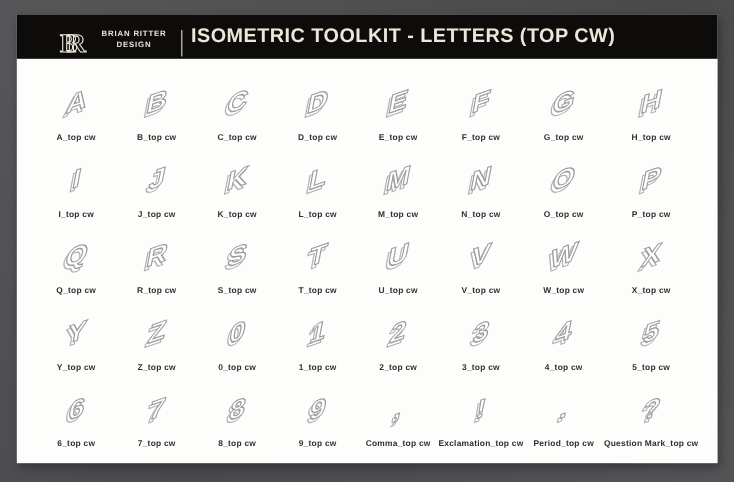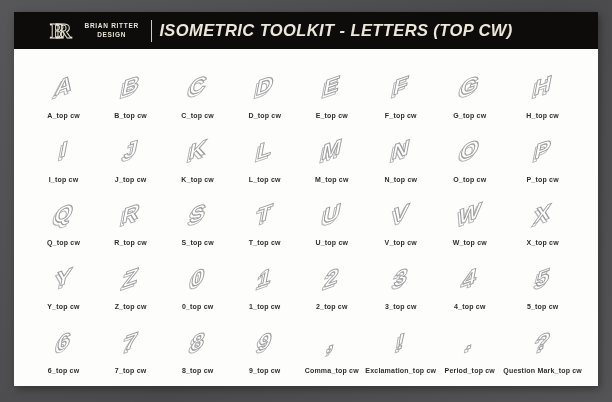--- a/index.html
+++ b/index.html
@@ -25,24 +25,24 @@
     height: 37px;
     background: #0d0c0a;
     position: relative;
     display: flex;
     align-items: center;
     justify-content: center;
     flex: 0 0 auto;
   }
   .brand {
     position: absolute;
-    left: 36px; top: 0;
+    left: 36px; top: 13px;
     height: 100%;
     display: flex;
-    align-items: center;
+    align-items: flex-start;
   }
   .monogram {
     color: transparent;
     -webkit-text-stroke: 0.9px #e9e5d8;
     font-family: "Liberation Serif", serif;
     font-size: 22px;
     font-weight: bold;
     line-height: 1;
     letter-spacing: -9px;
     padding-right: 12px;
@@ -64,21 +64,20 @@
     background: #cfcabd;
     margin-left: 12px;
   }
   .title {
     color: #ece7da;
     font-size: 16.5px;
     font-weight: bold;
     letter-spacing: 0.4px;
     margin-left: 60px;
     white-space: nowrap;
-    font-style: italic;
   }
   
   .grid {
     flex: 1 1 auto;
     display: grid;
     grid-template-columns: repeat(8, 1fr);
     grid-template-rows: repeat(5, 1fr);
     padding: 10px 16px 8px 16px;
   }
   .cell {

